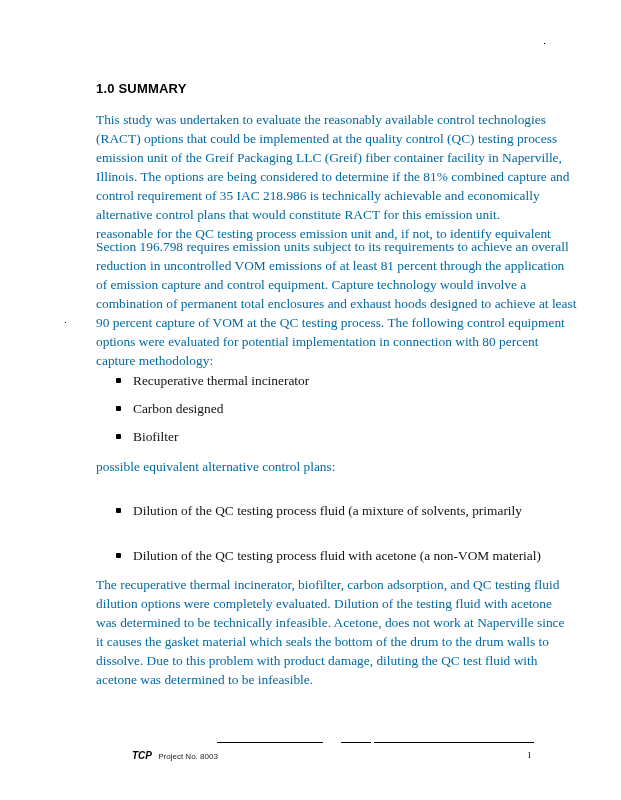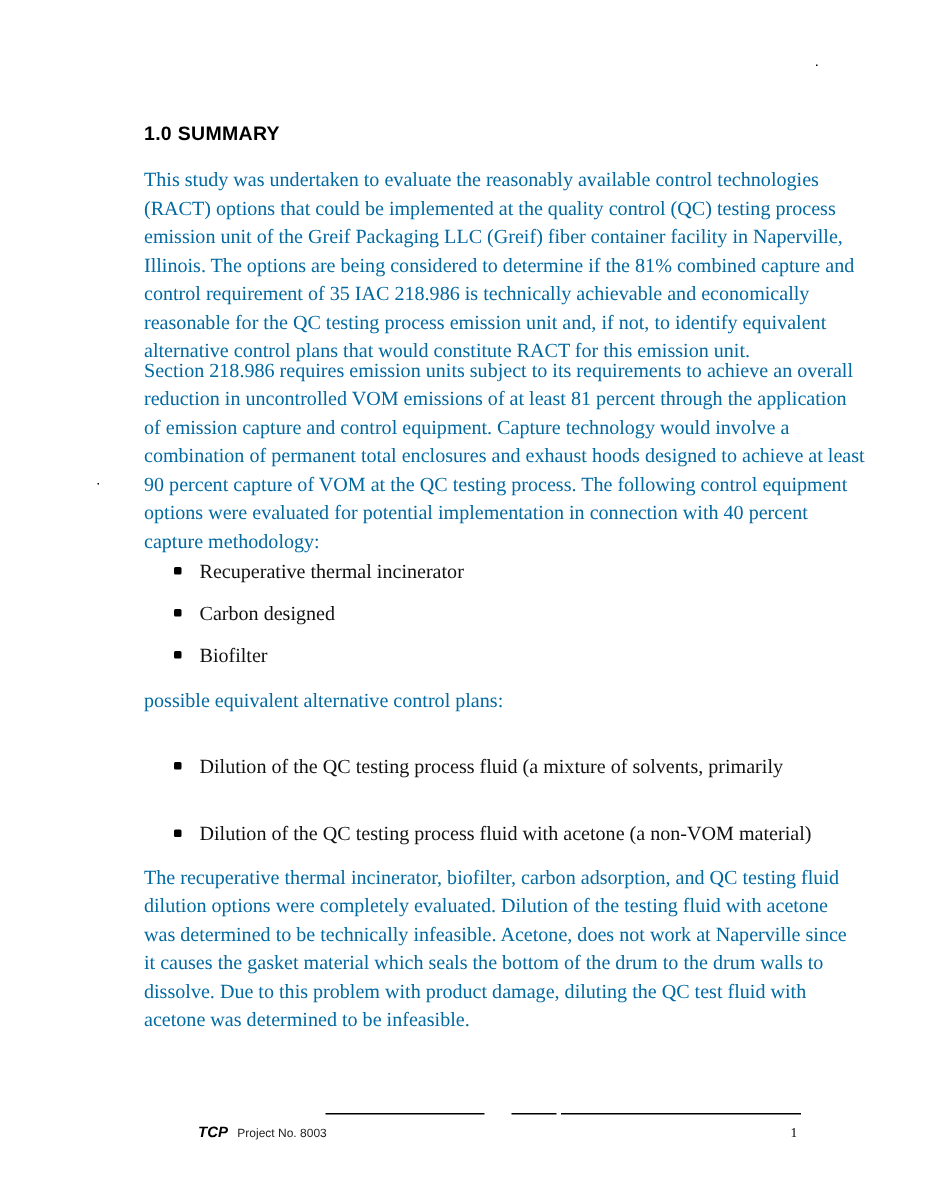--- a/index.html
+++ b/index.html
@@ -46,31 +46,31 @@
   <div class="speck" style="left:65px; top:322px;"></div>
 
   <div class="heading">1.0 SUMMARY</div>
 
   <div class="para" style="top:110px;">
     <span class="ln">This study was undertaken to evaluate the reasonably available control technologies</span>
     <span class="ln">(RACT) options that could be implemented at the quality control (QC) testing process</span>
     <span class="ln">emission unit of the Greif Packaging LLC (Greif) fiber container facility in Naperville,</span>
     <span class="ln">Illinois. The options are being considered to determine if the 81% combined capture and</span>
     <span class="ln">control requirement of 35 IAC 218.986 is technically achievable and economically</span>
+    <span class="ln">alternative control plans that would constitute RACT for this emission unit.</span>
     <span class="ln">reasonable for the QC testing process emission unit and, if not, to identify equivalent</span>
-    <span class="ln">alternative control plans that would constitute RACT for this emission unit.</span>
   </div>
 
   <div class="para" style="top:237px;">
-    <span class="ln">Section 218.986 requires emission units subject to its requirements to achieve an overall</span>
+    <span class="ln">Section 196.798 requires emission units subject to its requirements to achieve an overall</span>
     <span class="ln">reduction in uncontrolled VOM emissions of at least 81 percent through the application</span>
     <span class="ln">of emission capture and control equipment.  Capture technology would involve a</span>
     <span class="ln">combination of permanent total enclosures and exhaust hoods designed to achieve at least</span>
     <span class="ln">90 percent capture of VOM at the QC testing process.  The following control equipment</span>
-    <span class="ln">options were evaluated for potential implementation in connection with 40 percent</span>
+    <span class="ln">options were evaluated for potential implementation in connection with 80 percent</span>
     <span class="ln">capture methodology:</span>
   </div>
 
   <div class="bullet-item" style="top:371px;">
     <span class="dot"></span>
     <span class="txt">
         <span class="ln">Recuperative thermal incinerator</span>
       </span>
   </div>
   <div class="bullet-item" style="top:399px;">

